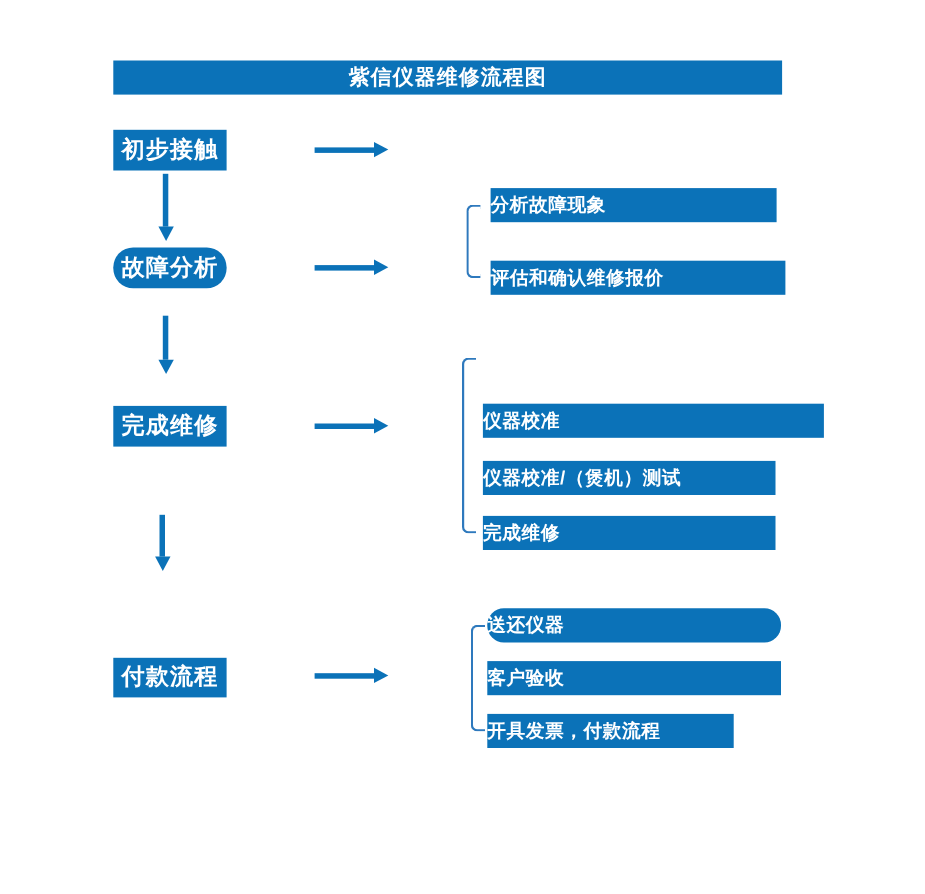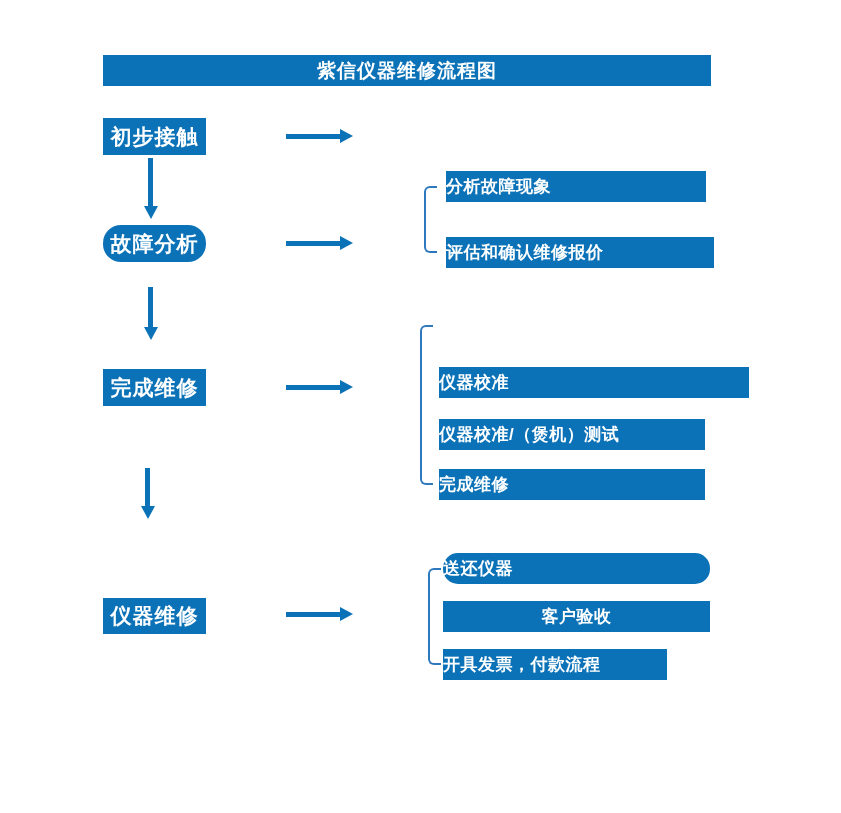--- a/index.html
+++ b/index.html
@@ -94,23 +94,23 @@
   <div class="bracket" style="left:420px;top:325px;height:160px;"></div>
   <div class="node-right" style="left:439px;top:367px;width:310px;">仪器校准</div>
   <div class="node-right" style="left:439px;top:419px;width:266px;">仪器校准/（煲机）测试</div>
   <div class="node-right" style="left:439px;top:469px;width:266px;">完成维修</div>
 
   <div class="v-arrow" style="left:140px;top:468px;">
     <div class="shaft" style="height:38px;"></div>
     <div class="head"></div>
   </div>
 
-  <div class="node-left" style="top:598px;height:36px;line-height:36px;">仪器维修</div>
+  <div class="node-left" style="top:598px;height:36px;line-height:36px;">付款流程</div>
   <div class="h-arrow" style="left:286px;top:607px;">
     <div class="shaft"></div>
     <div class="head"></div>
   </div>
   <div class="bracket" style="left:428px;top:568px;height:97px;"></div>
   <div class="node-right" style="left:443px;top:553px;width:267px;border-radius:15px;">送还仪器</div>
-  <div class="node-right" style="left:443px;top:601px;width:267px;text-align:center;">客户验收</div>
+  <div class="node-right" style="left:443px;top:601px;width:267px;">客户验收</div>
   <div class="node-right" style="left:443px;top:649px;width:224px;">开具发票，付款流程</div>
 
 </div>
 
 </body></html>

